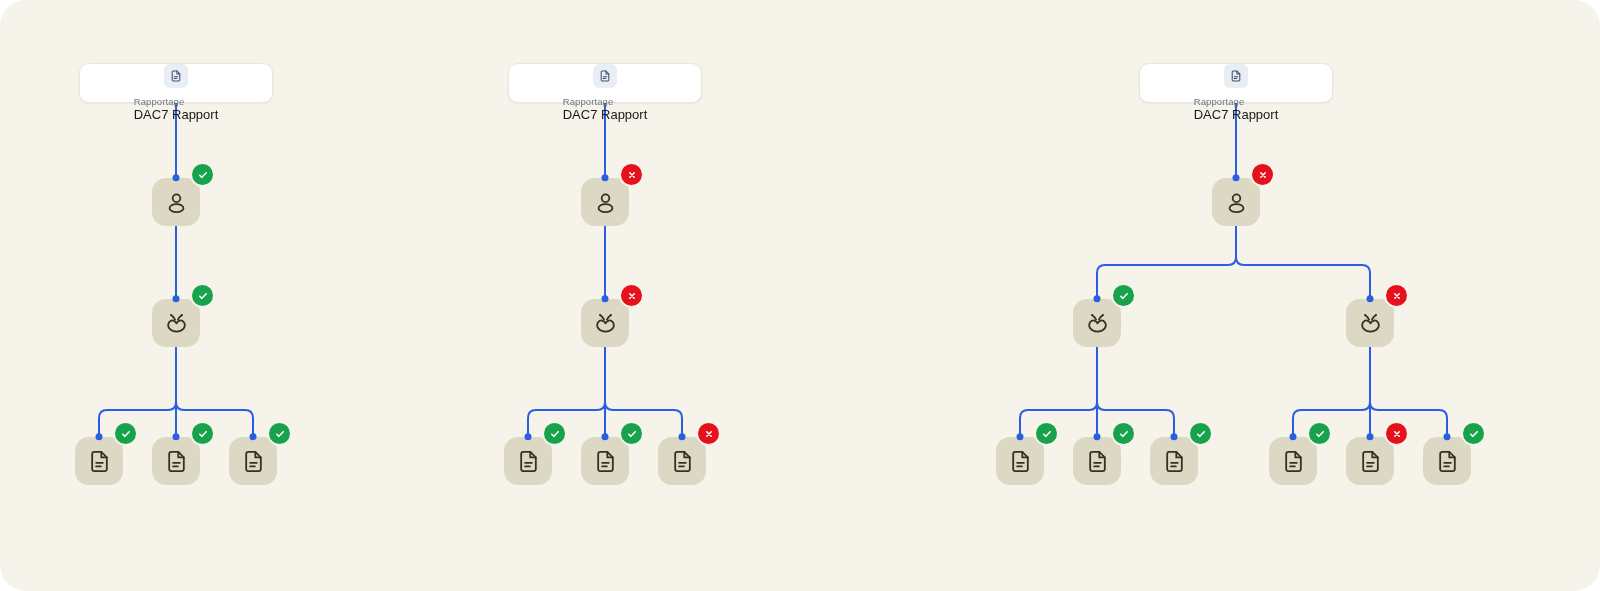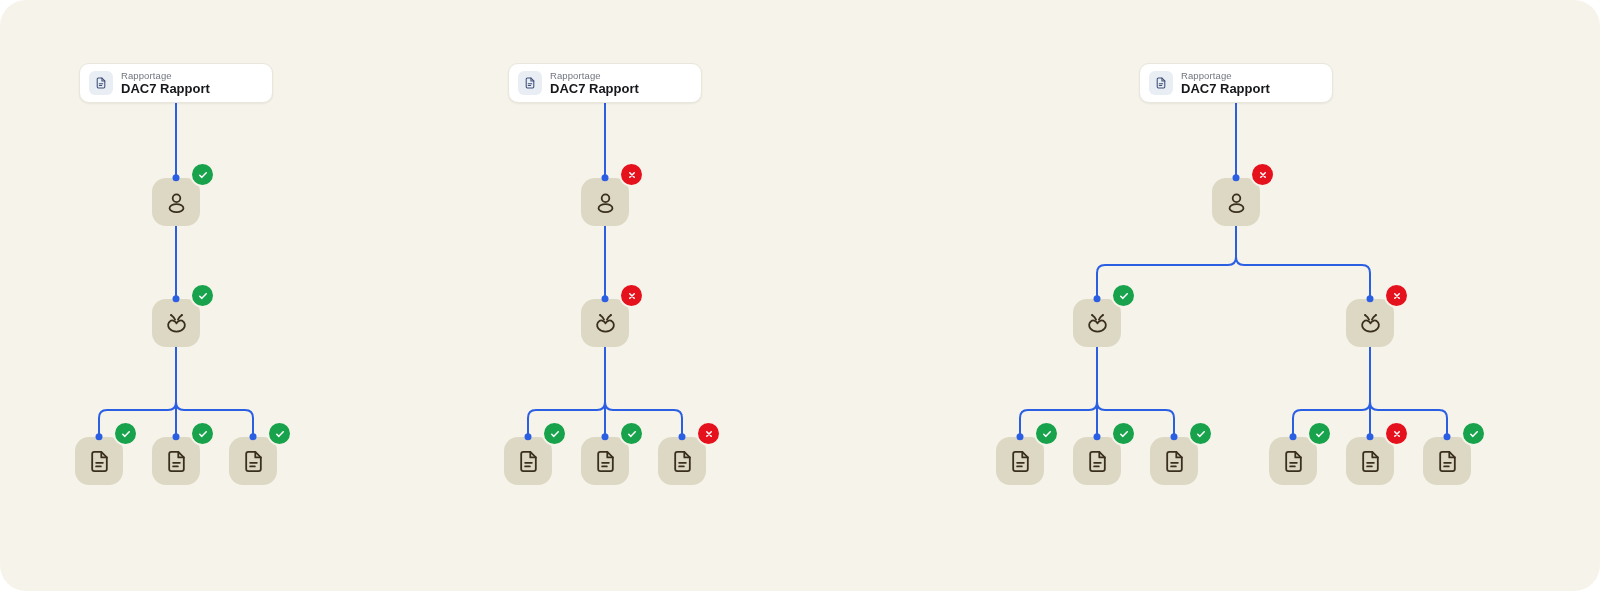--- a/index.html
+++ b/index.html
@@ -7,29 +7,29 @@
     font-family:"Liberation Sans","DejaVu Sans",sans-serif; }
   .canvas { position:relative; width:1600px; height:591px;
     background:var(--canvas,#f6f4ea); border-radius:26px; overflow:hidden; }
 
   .edges { position:absolute; inset:0; pointer-events:none; }
   .edge { fill:none; stroke:var(--line,#2b5fe3); stroke-width:2; }
 
   .root-card { position:absolute; width:194px; height:40px;
     background:var(--card-bg,#ffffff); border:1px solid var(--card-border,#e9e6db);
     border-radius:10px; display:flex; align-items:center; gap:8px; padding:0 9px;
-    box-shadow:0 1px 2px rgba(25,25,35,.07); cursor:pointer; }
+    box-shadow:0 1px 2px rgba(25,25,35,.07); cursor:pointer;flex-direction:column; }
   .card-icon-box { width:24px; height:24px; border-radius:6px;
     background:var(--card-icon-bg,#e9edf4); display:flex; align-items:center;
     justify-content:center; flex:0 0 auto; }
   .card-icon-box svg { width:14px; height:14px; stroke:var(--card-icon-stroke,#3d4f78);
     fill:none; stroke-width:1.8; stroke-linecap:round; stroke-linejoin:round; }
   .card-text { display:flex; flex-direction:column; line-height:1.2; }
   .card-tag { font-size:9.5px; color:var(--tag-text,#70757f); letter-spacing:.1px; }
-  .card-title { font-size:13px; font-weight:700; color:var(--title-text,#17181b); }
+  .card-title { font-size:13px; font-weight:400; color:var(--title-text,#17181b); }
 
   .node { position:absolute; width:48px; height:48px; border-radius:14px;
     background:var(--node-bg,#dcd8c3); display:flex; align-items:center;
     justify-content:center; cursor:pointer; }
   .node-icon { width:27px; height:27px; stroke:var(--icon-stroke,#3a2f1f);
     color:var(--icon-stroke,#3a2f1f); fill:none; stroke-width:1.6;
     stroke-linecap:round; stroke-linejoin:round; }
   .node-icon .fill { fill:currentColor; stroke:none; }
 
   .dot { position:absolute; top:0; left:50%; transform:translate(-50%,-55%);

